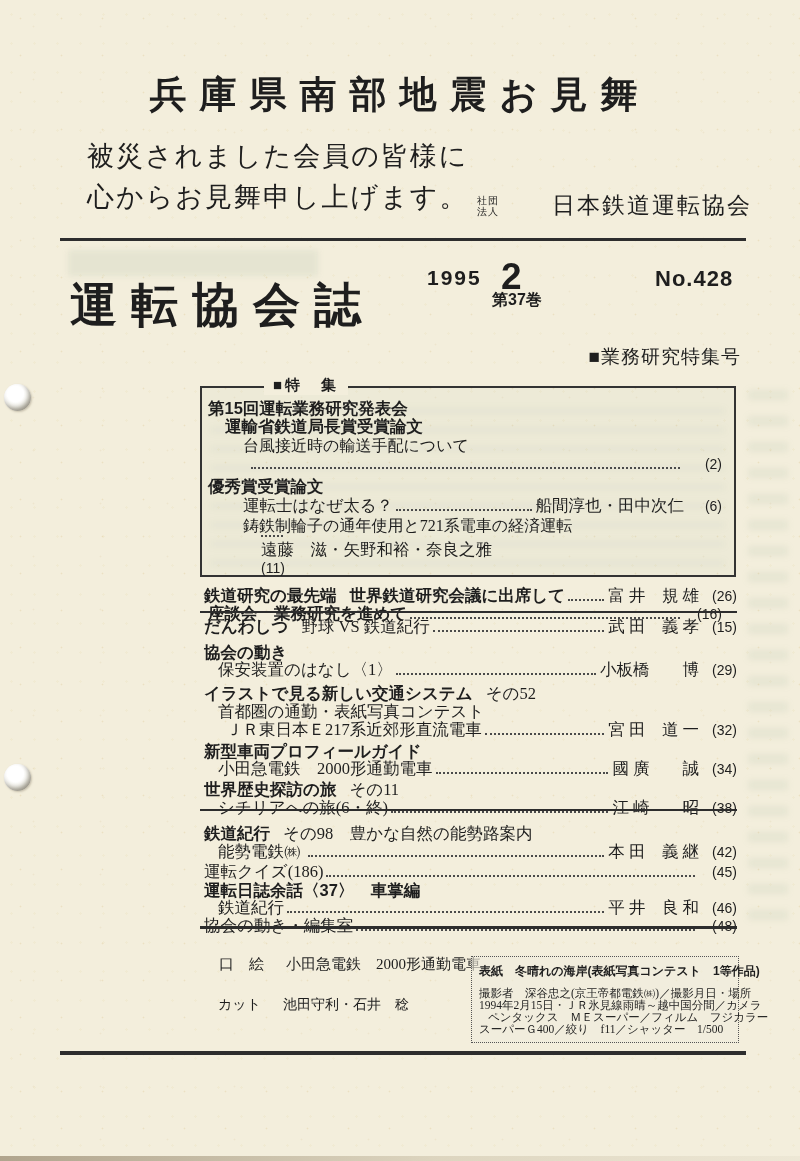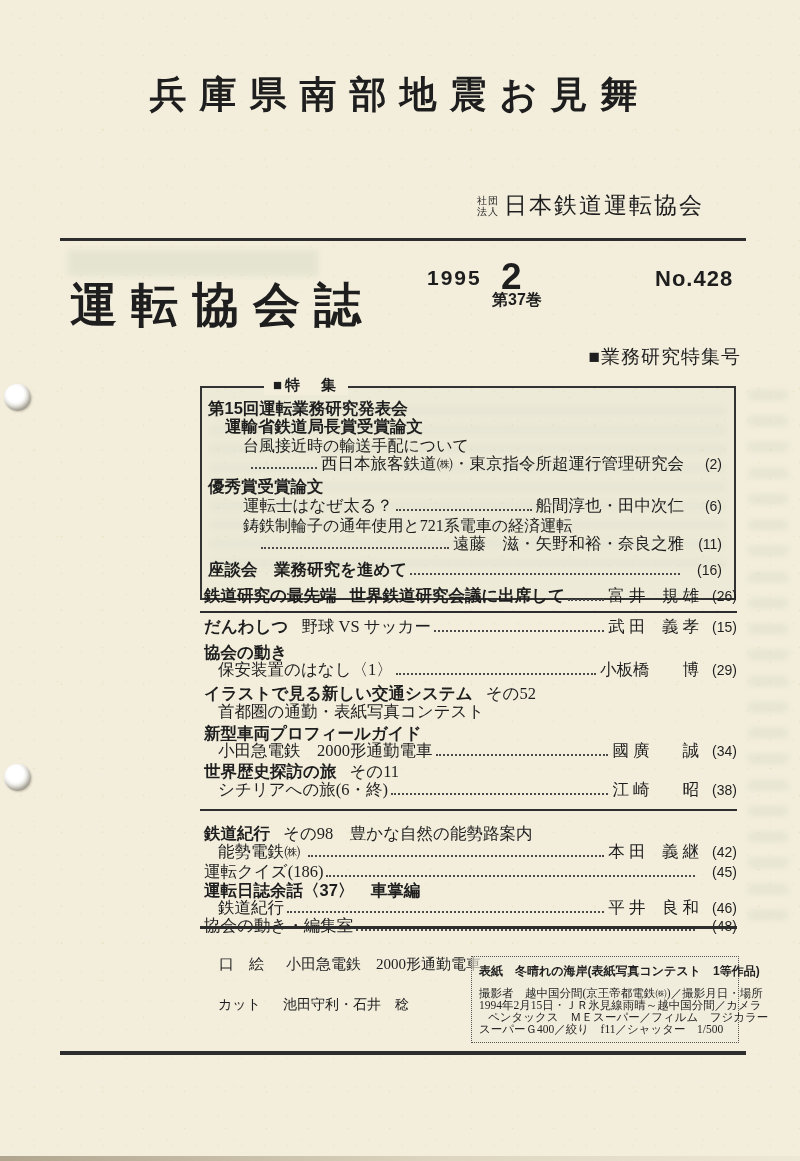--- a/index.html
+++ b/index.html
@@ -19,50 +19,50 @@
   
   .hole { position:absolute; left:4px; width:27px; height:27px; border-radius:50%;
     background: radial-gradient(circle at 42% 35%, #ffffff 0 35%, #efeee6 60%, #c9c5b4 100%);
     box-shadow: inset -2px -3px 4px rgba(70,65,50,.45), inset 2px 2px 3px rgba(255,255,255,.9), 1px 1px 2px rgba(120,110,90,.35); }
   .hole.h1 { top:384px; } .hole.h2 { top:764px; }
 
   
   .cond-title { position:absolute; top:70px; left:0; width:100%; text-align:center;
     font-size:37px; font-weight:bold; letter-spacing:13px; white-space:pre; }
   .cond-msg { position:absolute; top:136px; left:87px; font-size:27px; line-height:41px; letter-spacing:2px; }
-  .cond-org { position:absolute; top:190px; left:477px; display:flex; align-items:center; }
+  .cond-org { position:absolute; top:190px; left:477px; display:flex; align-items:center;gap:48px; }
   .org-badge { font-size:10px; line-height:11px; margin-right:5px; letter-spacing:1px; }
   .org-name { font-size:23px; letter-spacing:2px; white-space:pre; }
 
   .rule { position:absolute; background:#2d2d2d; }
   .rule-top    { left:60px;  top:238px;  width:686px; height:3px; }
   .rule-a      { left:200px; top:611px;  width:537px; height:1.5px; }
   .rule-b      { left:200px; top:809px;  width:537px; height:2px; }
   .rule-c      { left:200px; top:926px;  width:537px; height:2.5px; }
   .rule-bottom { left:60px;  top:1051px; width:686px; height:3.5px; }
 
   
   .journal-title { position:absolute; left:70px; top:274px; font-size:47px; font-weight:bold;
     letter-spacing:14px; white-space:pre; }
   .mast-year  { position:absolute; left:427px; top:266px; font-size:21px; font-weight:bold; letter-spacing:2px; }
   .mast-month { position:absolute; left:501px; top:256px; font-size:37px; font-weight:bold; }
   .mast-vol   { position:absolute; left:492px; top:290px; font-size:16px; font-weight:bold; }
   .mast-no    { position:absolute; left:655px; top:266px; font-size:22px; font-weight:bold; letter-spacing:1px; }
   .special-issue { position:absolute; right:59px; top:344px; font-size:19px; font-weight:normal; letter-spacing:1px; }
 
   
-  .feature-box { position:absolute; left:200px; top:386px; width:536px; height:214px;
+  .feature-box { position:absolute; left:200px; top:386px; width:536px; height:191px;
     border:2px solid #333; box-sizing:border-box; background:rgba(170,195,170,0.08); }
   .feature-label { position:absolute; top:-12px; left:62px; background:#f3eedc; padding:0 9px;
     font-size:15px; font-weight:bold; letter-spacing:3px; white-space:pre; }
   .fb-content { padding:11px 12px 0 6px; }
   .fb-content > div { line-height:18px; }
   .fb-h { font-family:"Liberation Sans","DejaVu Sans",sans-serif; font-weight:bold; font-size:16.5px; white-space:pre; }
   .fb-t { font-size:16px; white-space:pre; }
-  .mL17 { margin-left:17px; } .mL35 { margin-left:35px; } .mL40 { margin-left:40px; } .mL50 { margin-left:50px; }
+  .mL17 { margin-left:17px; } .mL35 { margin-left:35px; } .mL40 { margin-left:40px; } .mL50 { margin-left:50px;flex-direction:column; }
   .mT4 { margin-top:4px; } .mT7 { margin-top:7px; }
 
   
   .row { display:flex; align-items:baseline; font-size:16.5px; line-height:18px; }
   .lead { font-family:"Liberation Sans","DejaVu Sans",sans-serif; font-weight:bold; white-space:pre; }
   .rest { margin-left:13px; white-space:pre; }
   .t { white-space:pre; }
   .author { white-space:pre; font-size:16.5px; }
   .leader { flex:1 1 auto; min-width:22px; border-bottom:2px dotted #4a4a4a; margin:0 4px 4px 3px; }
   .pg { flex:0 0 38px; text-align:right; font-family:"Liberation Sans","DejaVu Sans",sans-serif; font-size:14px; }
@@ -103,20 +103,24 @@
 <div class="page">
 
   <div class="hole h1"></div>
   <div class="hole h2"></div>
 
   <div class="smudge sm1"></div>
   <div class="smudge sm2"></div>
   <div class="smudge sm3"></div>
 
   <div class="cond-title">兵庫県南部地震お見舞</div>
+  <div class="cond-msg">
+    <div>被災されました会員の皆様に</div>
+    <div>心からお見舞申し上げます。</div>
+  </div>
   <div class="cond-org">
     <div class="org-badge">
       <div>社団</div>
       <div>法人</div>
     </div>
     <div class="org-name">日本鉄道運転協会</div>
   </div>
 
   <div class="rule rule-top"></div>
 
@@ -128,21 +132,20 @@
   <div class="special-issue sans">■業務研究特集号</div>
 
   <div class="feature-box">
     <div class="feature-label sans">■特　集</div>
     <div class="fb-content">
       <div class="fb-h">第15回運転業務研究発表会</div>
       <div class="fb-h mL17">運輸省鉄道局長賞受賞論文</div>
       <div class="fb-t mL35 gap2">台風接近時の輸送手配について</div>
       <div class="row mL40">
         <span class="leader"></span>
-        <span class="author">西日本旅客鉄道㈱・東京指令所超運行管理研究会</span>
         <span class="pg">(2)</span>
       </div>
       <div class="fb-h mT4">優秀賞受賞論文</div>
       <div class="row mL35 gap2">
         <span class="t">運転士はなぜ太る？</span>
         <span class="leader"></span>
         <span class="author">船間淳也・田中次仁</span>
         <span class="pg">(6)</span>
       </div>
       <div class="fb-t mL35 gap2">鋳鉄制輪子の通年使用と721系電車の経済運転</div>
@@ -165,21 +168,21 @@
       <span class="lead rest">世界鉄道研究会議に出席して</span>
       <span class="leader"></span>
       <span class="author">富 井　規 雄</span>
       <span class="pg">(26)</span>
     </div>
   </div>
   <div class="rule rule-a"></div>
   <div class="toc-a2">
     <div class="row">
       <span class="lead">だんわしつ</span>
-      <span class="rest">野球 VS サッカー</span>
+      <span class="rest">野球 VS 鉄道紀行</span>
       <span class="leader"></span>
       <span class="author">武 田　義 孝</span>
       <span class="pg">(15)</span>
     </div>
   </div>
 
   <div class="toc-b">
     <div class="row gap2">
       <span class="lead">協会の動き</span>
     </div>
@@ -188,20 +191,26 @@
       <span class="leader"></span>
       <span class="author">小板橋　　博</span>
       <span class="pg">(29)</span>
     </div>
     <div class="row gap5">
       <span class="lead">イラストで見る新しい交通システム</span>
       <span class="rest">その52</span>
     </div>
     <div class="row ind1">
       <span class="t">首都圏の通勤・表紙写真コンテスト</span>
+    </div>
+    <div class="row ind2">
+      <span class="t">ＪＲ東日本Ｅ217系近郊形直流電車</span>
+      <span class="leader"></span>
+      <span class="author">宮 田　道 一</span>
+      <span class="pg">(32)</span>
     </div>
     <div class="row gap3">
       <span class="lead">新型車両プロフィールガイド</span>
     </div>
     <div class="row ind1">
       <span class="t">小田急電鉄　2000形通勤電車</span>
       <span class="leader"></span>
       <span class="author">國 廣　　誠</span>
       <span class="pg">(34)</span>
     </div>
@@ -255,21 +264,21 @@
 
   <div class="frontis">
     <span class="lbl">口　絵</span><span>小田急電鉄　2000形通勤電車</span>
   </div>
   <div class="cutline">
     <span class="lbl">カット</span><span>池田守利・石井　稔</span>
   </div>
 
   <div class="cover-box">
     <div class="cb-title">表紙　冬晴れの海岸(表紙写真コンテスト　1等作品)</div>
-    <div class="cb-line">撮影者　越中国分間(京王帝都電鉄㈱)／撮影月日・場所</div>
+    <div class="cb-line">撮影者　深谷忠之(京王帝都電鉄㈱)／撮影月日・場所</div>
     <div class="cb-line">1994年2月15日・ＪＲ氷見線雨晴～越中国分間／カメラ</div>
     <div class="cb-line cb-ind">ペンタックス　ＭＥスーパー／フィルム　フジカラー</div>
     <div class="cb-line">スーパーＧ400／絞り　f11／シャッター　1/500</div>
   </div>
 
   <div class="rule rule-bottom"></div>
   <div class="bottom-edge"></div>
 
 </div>
 

